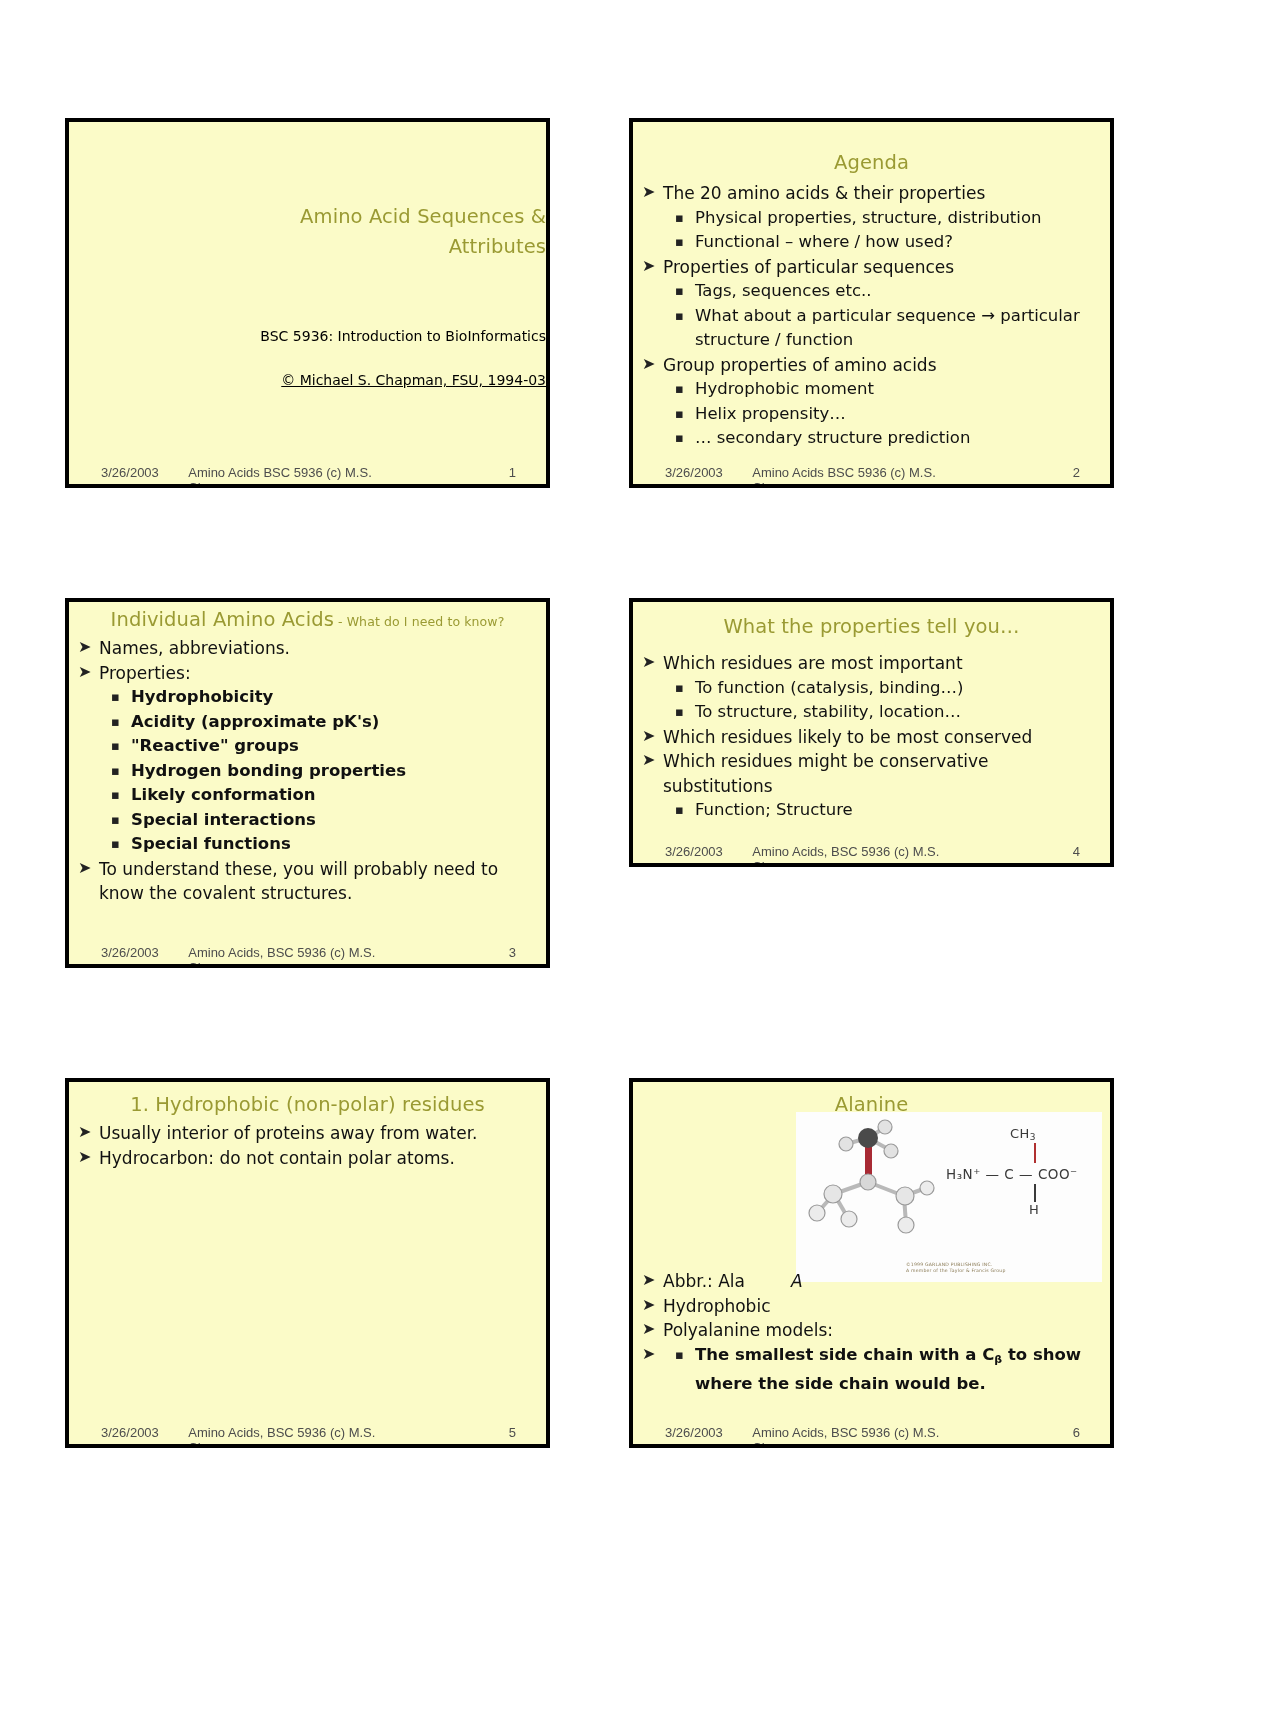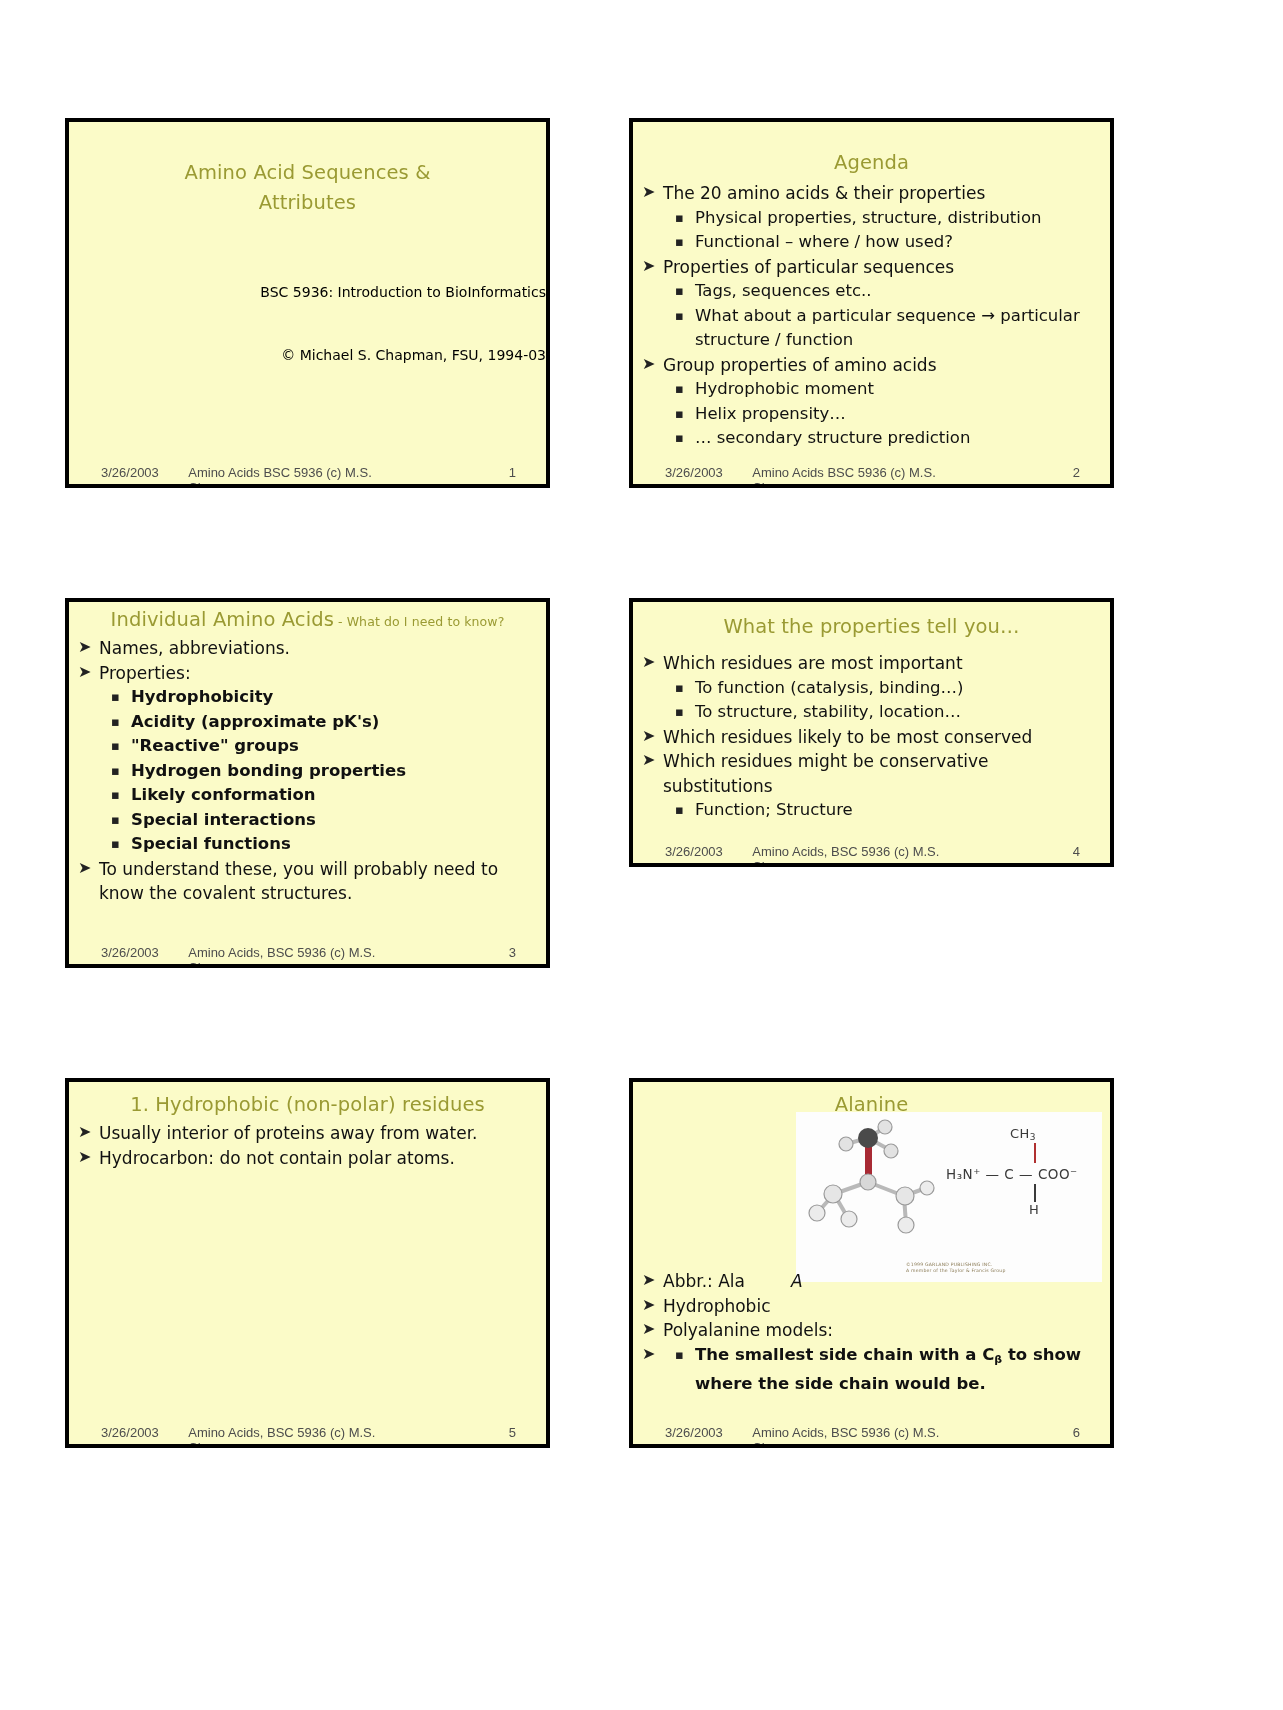--- a/index.html
+++ b/index.html
@@ -30,21 +30,22 @@
     font-family:"DejaVu Sans", sans-serif;
     text-align:center;
     font-size:19.5px;
     line-height:25px;
     letter-spacing:0.1px;
     padding-top:5px;
   }
   .title-big {
     font-size:19.5px;
     line-height:30px;
-    padding-top:36px;
+    padding-top:80px;
+    text-align:right;
   }
   .title-sub {
     color:#9a9a33;
     font-size:12.5px;
     font-weight:normal;
   }
 
   
   .body {
     padding:2px 8px 0 6px;
@@ -72,21 +73,21 @@
   .sub { font-size:11px; vertical-align:-3px; }
 
   
   .ts-line {
     text-align:right;
     color:#000000;
     font-size:14px;
     line-height:24px;
   }
   .ts-line.a { margin-top:62px; }
-  .ts-line.b { margin-top:39px; }
+  .ts-line.b { margin-top:20px;text-decoration:underline; }
 
   
   .footer {
     position:absolute;
     left:0; right:0; bottom:5px;
     height:14px;
     font-size:13px;
     color:#4d4d4d;
     font-family:Liberation Sans, sans-serif;
   }

